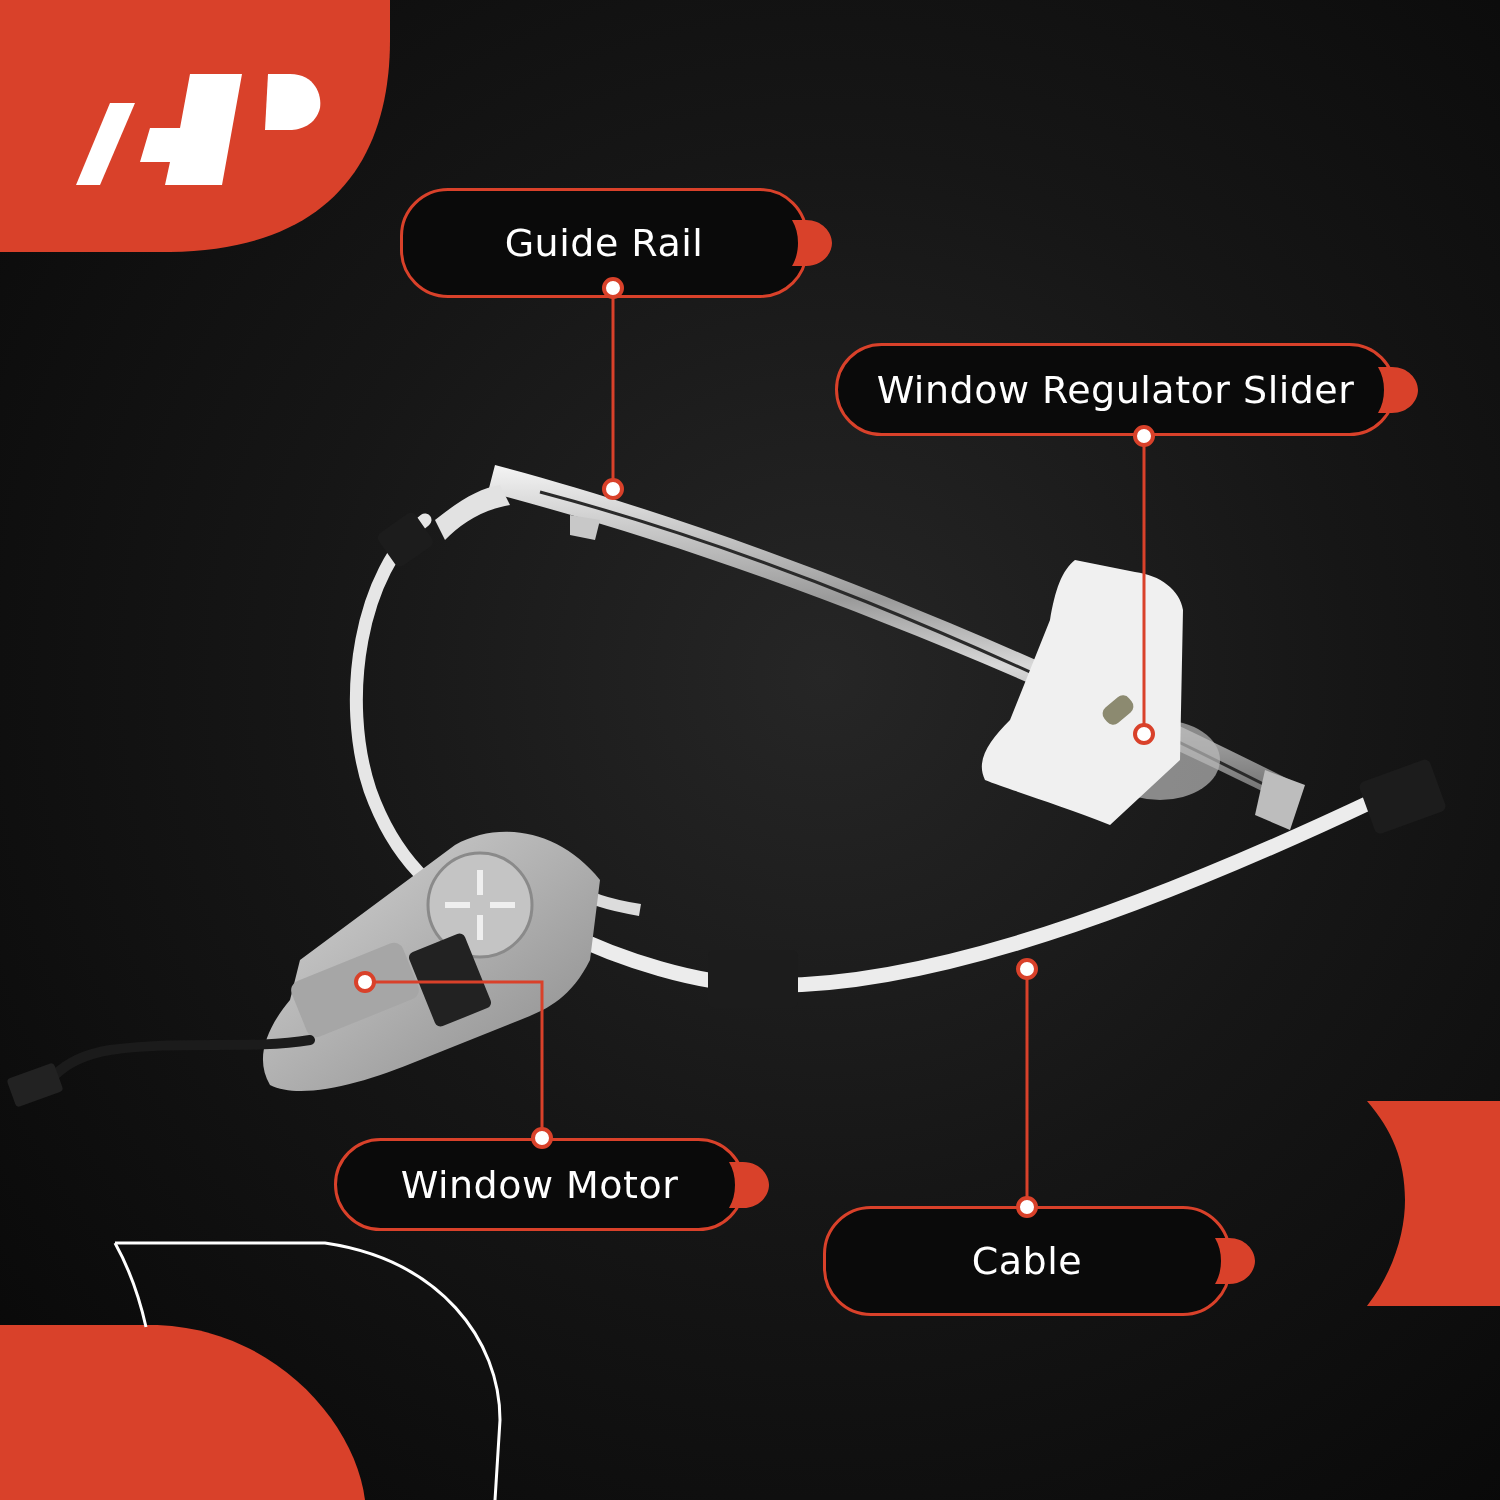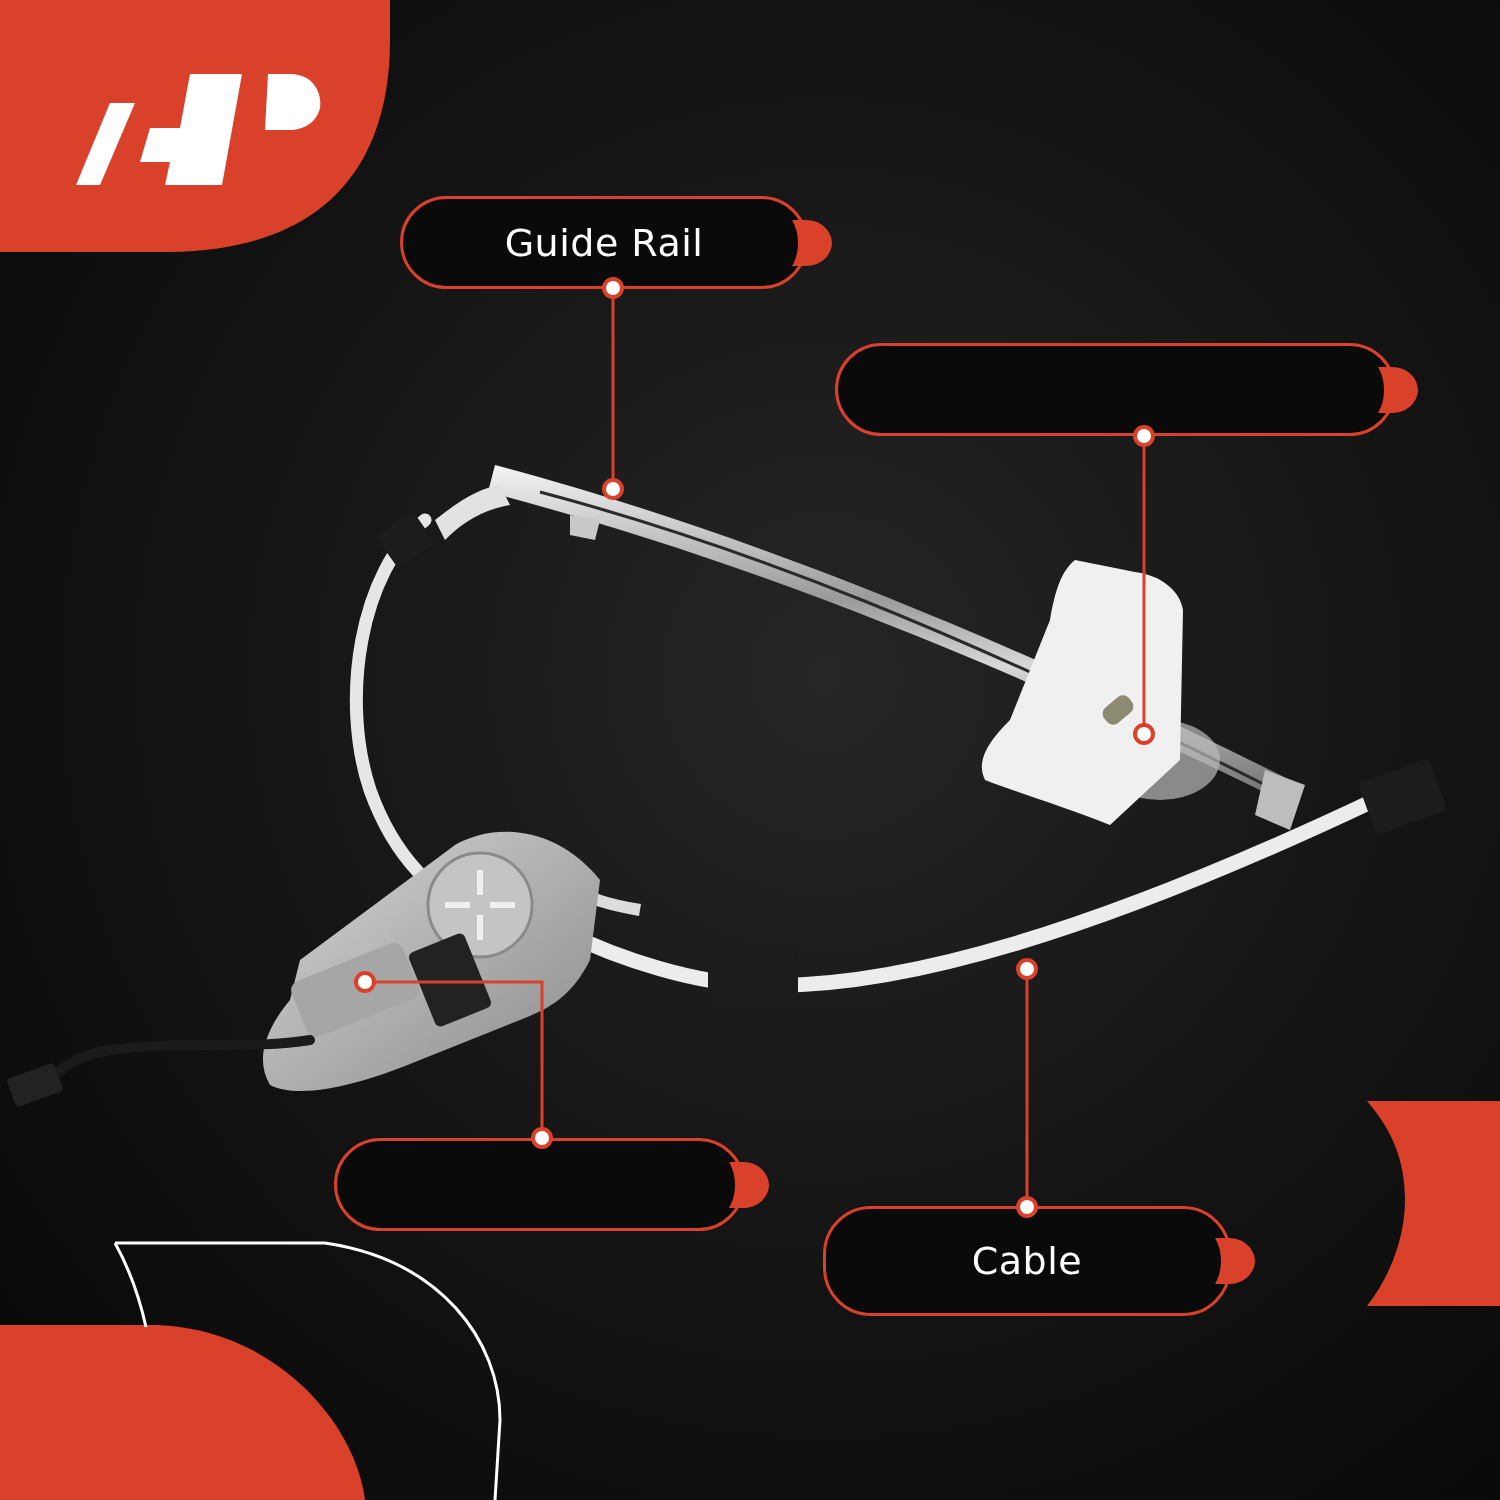--- a/index.html
+++ b/index.html
@@ -111,36 +111,38 @@
     <path d="M365,982 L542,982 L542,1138"></path>
     <path d="M1027,969 L1027,1208"></path>
   </g>
 </svg>
 
 <div class="dot" style="left:613px; top:489px;"></div>
 <div class="dot" style="left:1144px; top:734px;"></div>
 <div class="dot" style="left:365px; top:982px;"></div>
 <div class="dot" style="left:1027px; top:969px;"></div>
 
-<div class="callout" style="left:400px; top:196px; width:408px; height:93px;">
+<div class="callout" style="left:400px; top:188px; width:408px; height:110px;">
   <span class="label">Guide Rail</span>
   <svg class="cap" style="right:-27px;" viewBox="0 0 40 46">
       <path d="M0,0 L14,0 C30,0 40,12 40,23 C40,34 30,46 14,46 L0,46 C8,33 8,13 0,0 Z" fill="#d9412a"></path>
     </svg>
 </div>
 <div class="dot" style="left:613px; top:288px;"></div>
 
 <div class="callout" style="left:835px; top:343px; width:561px; height:93px;">
+  <span class="label">Window Regulator Slider</span>
   <svg class="cap" style="right:-25px;" viewBox="0 0 40 46">
       <path d="M0,0 L14,0 C30,0 40,12 40,23 C40,34 30,46 14,46 L0,46 C8,33 8,13 0,0 Z" fill="#d9412a"></path>
     </svg>
 </div>
 <div class="dot" style="left:1144px; top:436px;"></div>
 
 <div class="callout" style="left:334px; top:1138px; width:411px; height:93px;">
+  <span class="label">Window Motor</span>
   <svg class="cap" style="right:-27px;" viewBox="0 0 40 46">
       <path d="M0,0 L14,0 C30,0 40,12 40,23 C40,34 30,46 14,46 L0,46 C8,33 8,13 0,0 Z" fill="#d9412a"></path>
     </svg>
 </div>
 <div class="dot" style="left:542px; top:1138px;"></div>
 
 <div class="callout" style="left:823px; top:1206px; width:408px; height:110px;">
   <span class="label">Cable</span>
   <svg class="cap" style="right:-27px;" viewBox="0 0 40 46">
       <path d="M0,0 L14,0 C30,0 40,12 40,23 C40,34 30,46 14,46 L0,46 C8,33 8,13 0,0 Z" fill="#d9412a"></path>

